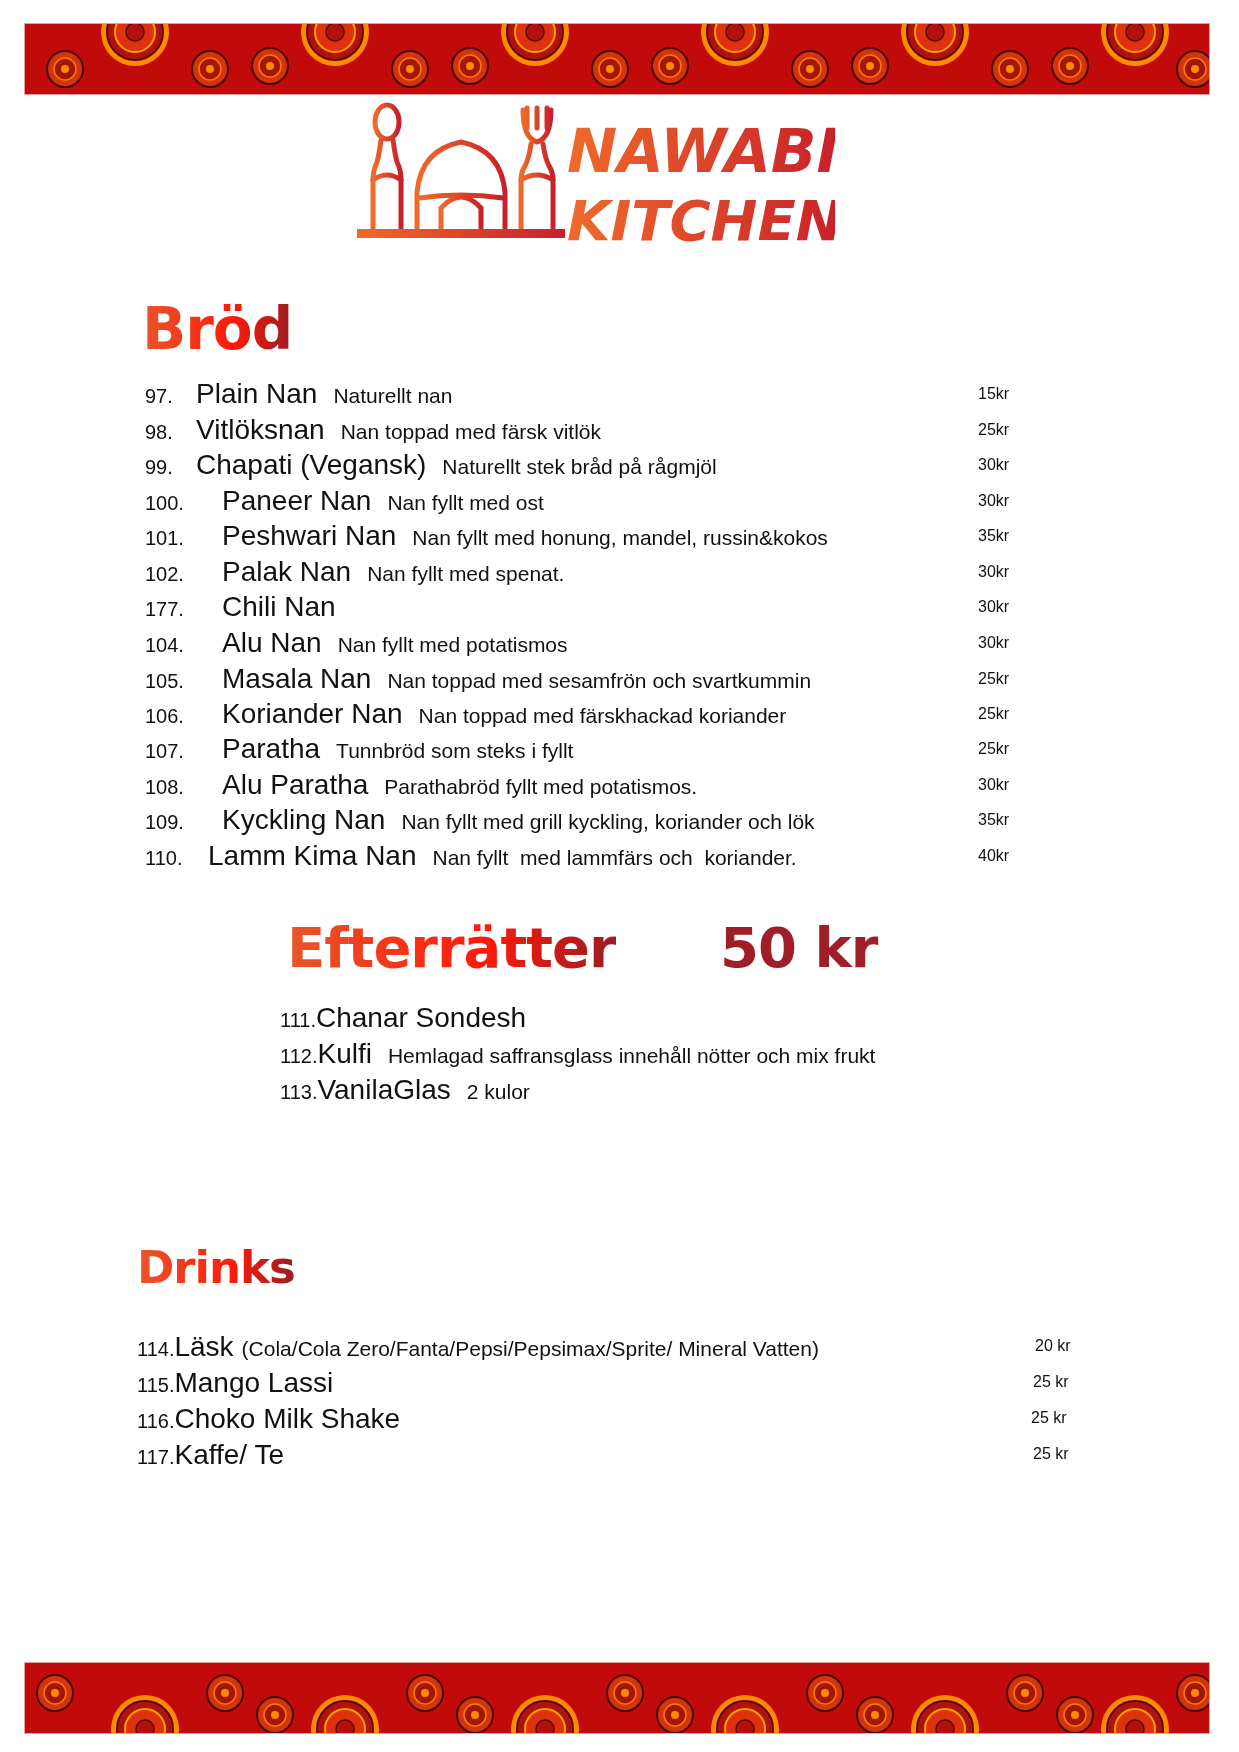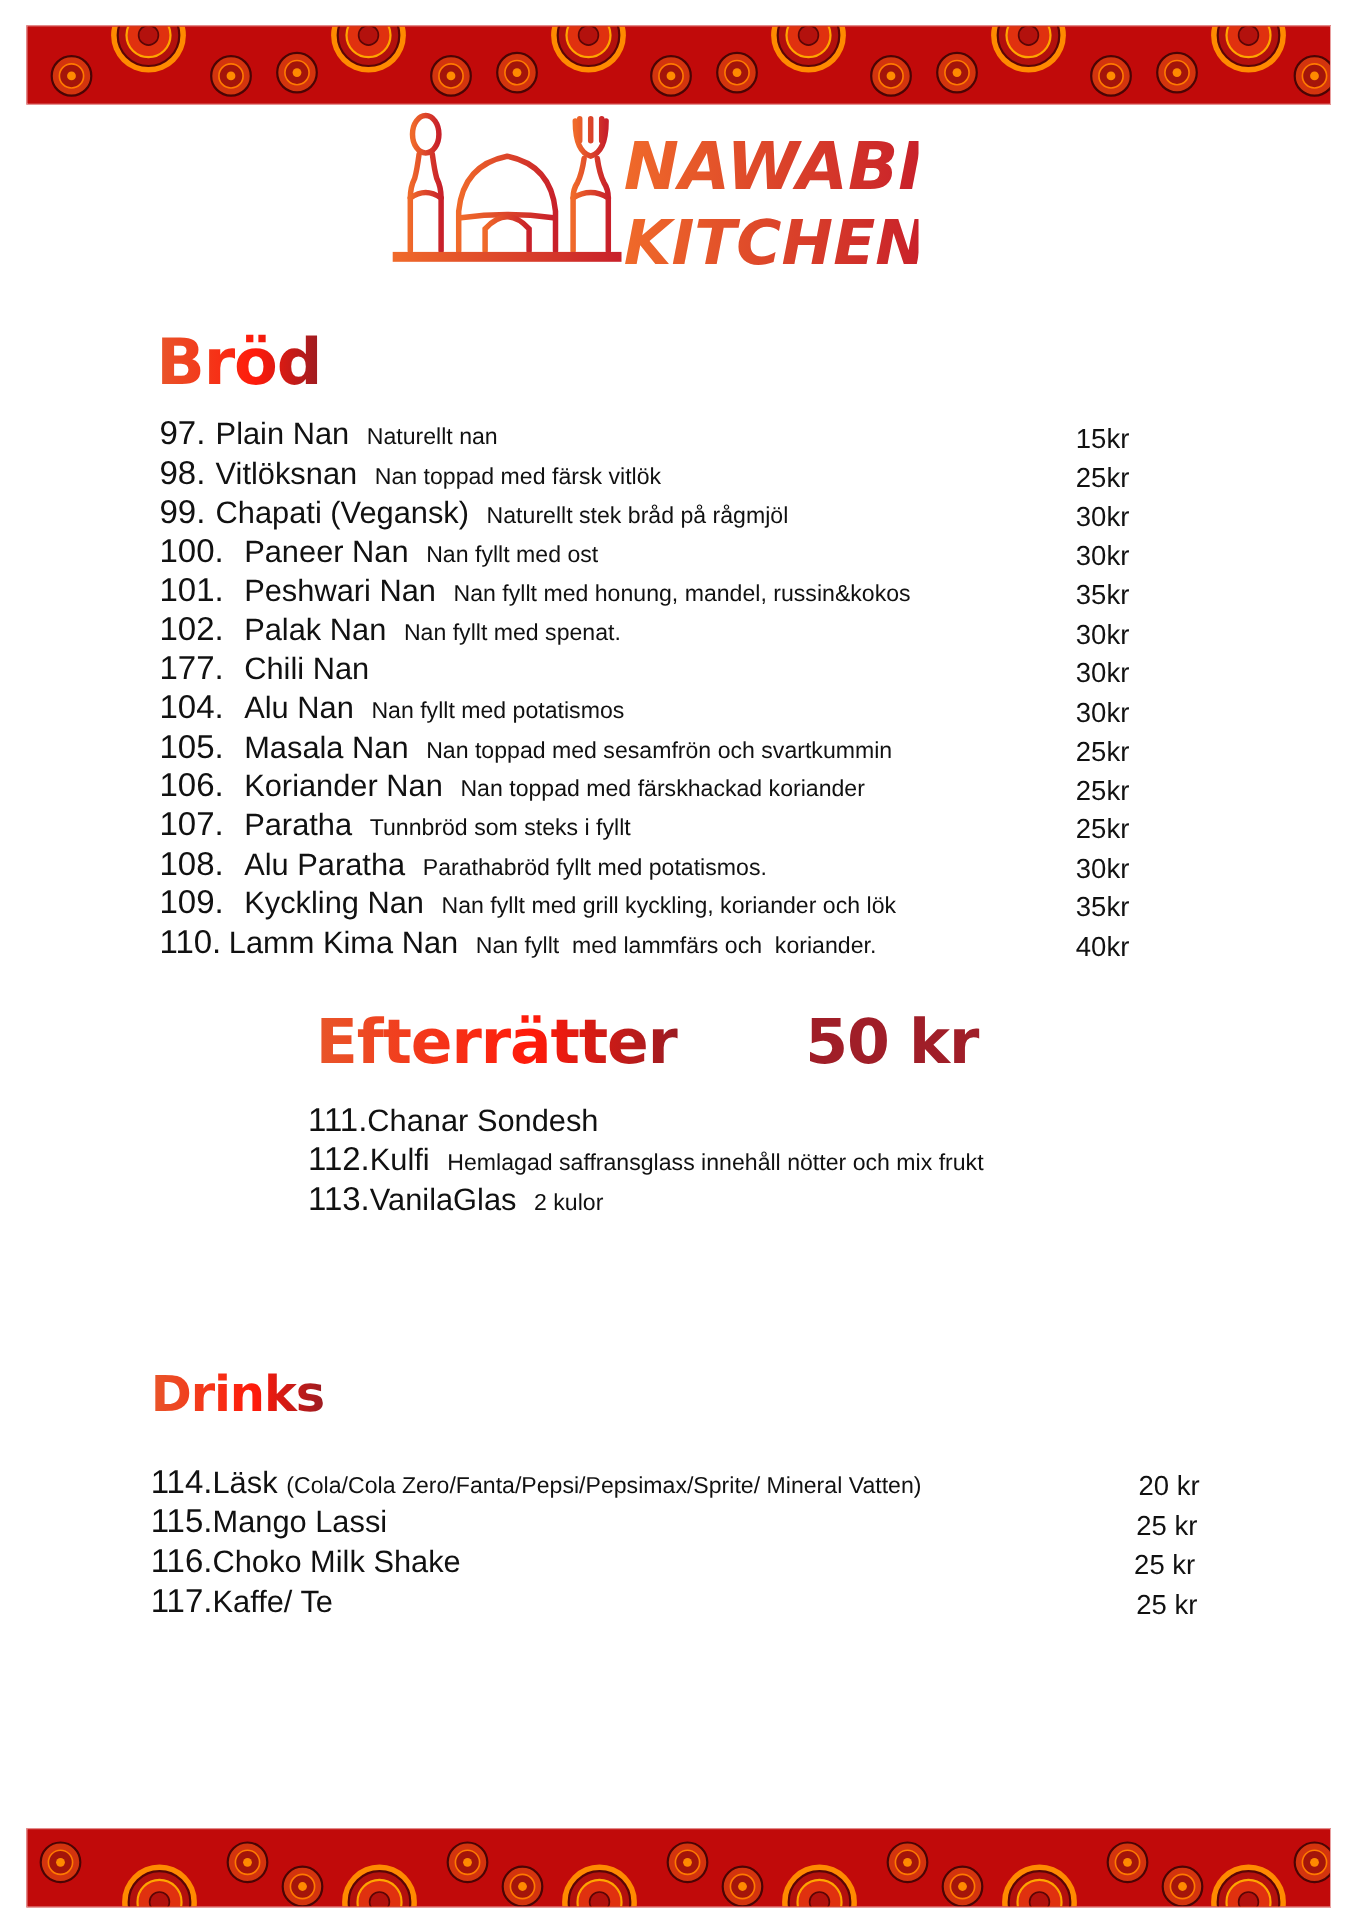--- a/index.html
+++ b/index.html
@@ -12,29 +12,29 @@
   .band svg { display:block; }
 
   .logo { position:absolute; left:355px; top:100px; width:480px; height:165px; }
 
   .heading { position:absolute; font-family:"DejaVu Sans", sans-serif; font-weight:bold;
              letter-spacing:-1px; margin:0; line-height:1; }
   .grad { background:linear-gradient(90deg,#e8562a 0%,#ff1a0a 60%,#9b1c22 100%);
           -webkit-background-clip:text; background-clip:text; color:transparent; }
   .h-brod { left:142px; top:300px; font-size:58px; }
   .h-eft { left:287px; top:920px; font-size:56px; }
-  .h-eft-price { left:720px; top:920px; font-size:56px; color:#a01e28;margin-left:12px; }
+  .h-eft-price { left:720px; top:920px; font-size:56px; color:#a01e28; }
   .h-drinks { left:137px; top:1245px; font-size:45px; }
 
   .list { position:absolute; list-style:none; margin:0; padding:0; }
   .row { position:absolute; left:0; height:36px; white-space:nowrap; }
-  .num { font-size:30px; display:inline-block; }
+  .num { font-size:20px; display:inline-block; }
   .name { font-size:28px; }
   .desc { font-size:21px; margin-left:16px; }
-  .price { position:absolute; font-size:25px; }
+  .price { position:absolute; font-size:16px; }
 
   .brod-list { left:145px; top:378px; width:900px; }
   .brod-list .num { width:51px; }
   .brod-list .num.wide { width:77px; }
   .brod-list .price { left:833px; top:7px; }
 
   .eft-list { left:280px; top:1002px; width:800px; }
   .eft-list .desc { }
 
   .drk-list { left:137px; top:1331px; width:960px; }

